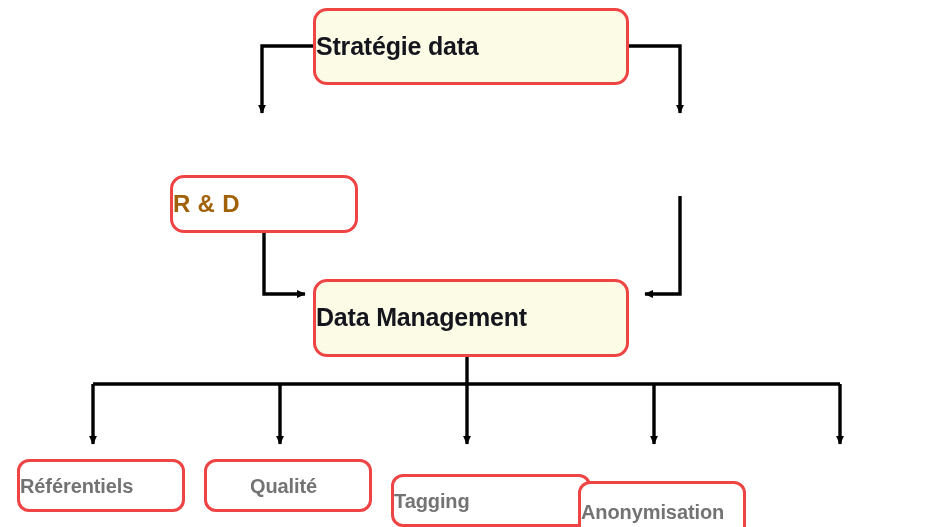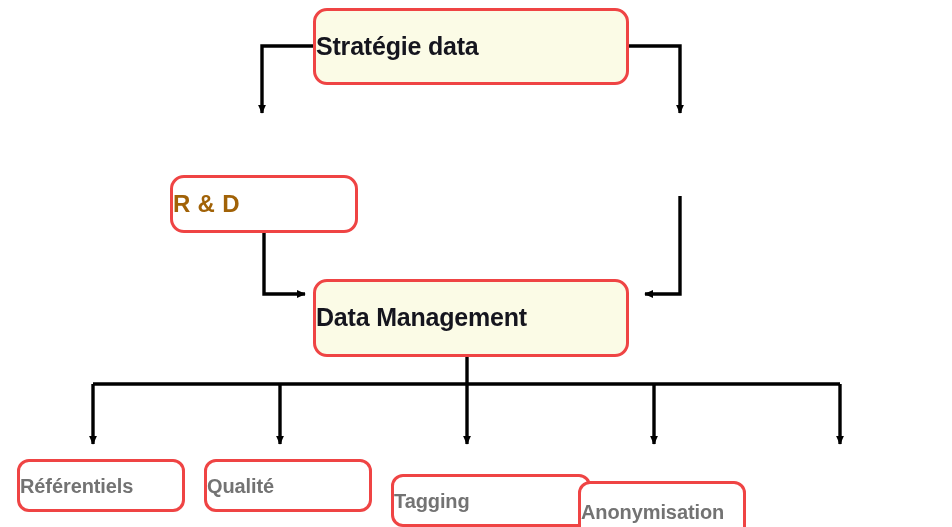--- a/index.html
+++ b/index.html
@@ -70,21 +70,21 @@
     border-radius: 12px;
     letter-spacing: -0.1px;
   }
 
   #node-strategie     { left: 313px; top: 8px;   width: 316px; height: 77px; }
   #node-rd            { left: 170px; top: 138px; width: 188px; height: 58px; }
   #node-process       { left: 585px; top: 138px; width: 189px; height: 58px; }
   #node-datamgmt      { left: 313px; top: 255px; width: 316px; height: 78px; margin-top: 24px; }
 
   #node-referentiels  { left: 17px;  top: 459px; width: 168px; height: 53px; }
-  #node-qualite       { left: 204px; top: 459px; width: 168px; height: 53px; }
+  #node-qualite       { left: 204px; top: 459px; width: 168px; height: 53px; padding-left: 43px; }
   #node-tagging       { left: 391px; top: 474px; width: 200px; height: 53px; }
   #node-anonymisation { left: 578px; top: 481px; width: 168px; height: 61px; }
   #node-organisation  { left: 765px; top: 459px; width: 170px; height: 53px; }
 </style>
 </head>
 <body>
 
 <div id="diagram-root">
 
   <svg class="connectors" width="952" height="527" viewBox="0 0 952 527" xmlns="http://www.w3.org/2000/svg">

